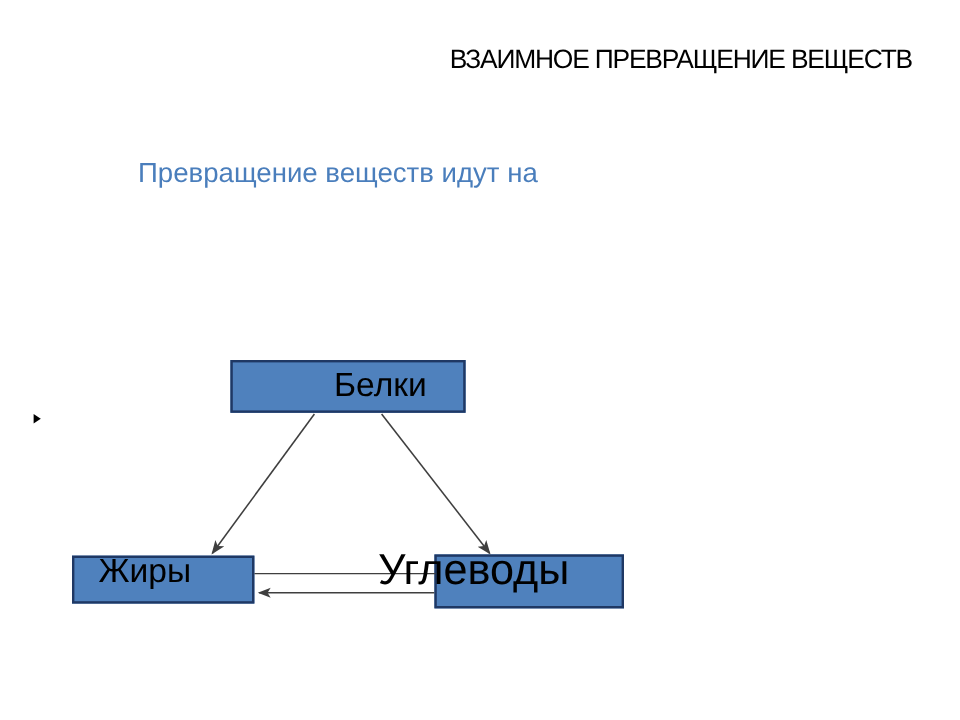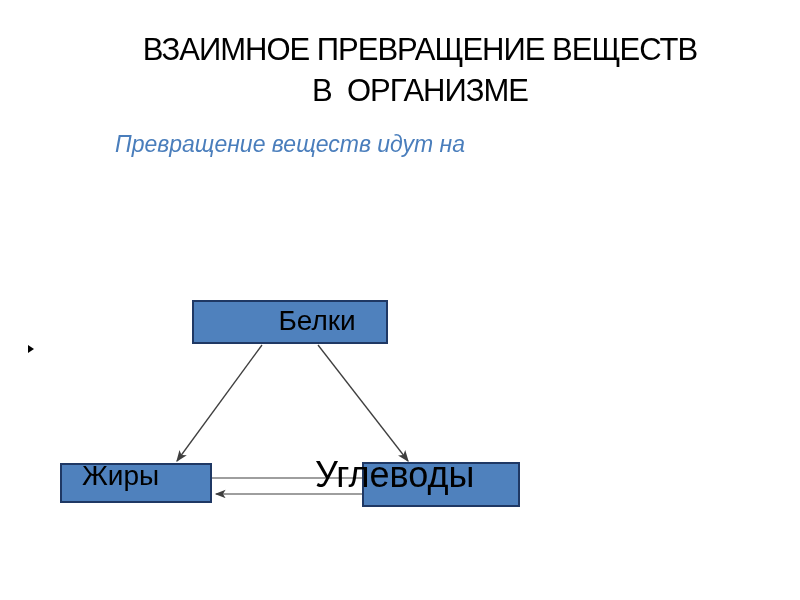--- a/index.html
+++ b/index.html
@@ -15,40 +15,40 @@
     background: #ffffff;
     overflow: hidden;
   }
 
   
   .title {
     position: absolute;
     left: 80px;
     top: 29px;
     width: 680px;
-    text-align: center;
+    text-align: right;
     color: #000000;
-    font-size: 31px;
+    font-size: 22px;
     line-height: 41px;
     letter-spacing: -1px;
     font-weight: 400;
   }
   .title-line2 { white-space: pre-wrap; }
 
   
   .subtitle {
     position: absolute;
     left: 88px;
     top: 130px;
     width: 560px;
     color: #4a7ebc;
     font-size: 23px;
     line-height: 29px;
   }
-  .subtitle .line1 { margin-left: 27px; font-style: italic; }
+  .subtitle .line1 { margin-left: 27px; }
 
   
   .stray-bullet {
     position: absolute;
     left: 28px;
     top: 345px;
     width: 0;
     height: 0;
     border-top: 4px solid transparent;
     border-bottom: 4px solid transparent;
@@ -105,21 +105,20 @@
     pointer-events: none;
   }
 </style>
 </head>
 <body>
 
 <div class="slide">
 
   <div class="title">
     <div class="title-line1">ВЗАИМНОЕ ПРЕВРАЩЕНИЕ ВЕЩЕСТВ</div>
-    <div class="title-line2">В  ОРГАНИЗМЕ</div>
   </div>
 
   <div class="subtitle">
     <div class="line1">Превращение веществ идут на</div>
   </div>
 
   <div class="stray-bullet"></div>
 
   <svg class="connectors" viewBox="0 0 800 600" xmlns="http://www.w3.org/2000/svg">
     <defs>

